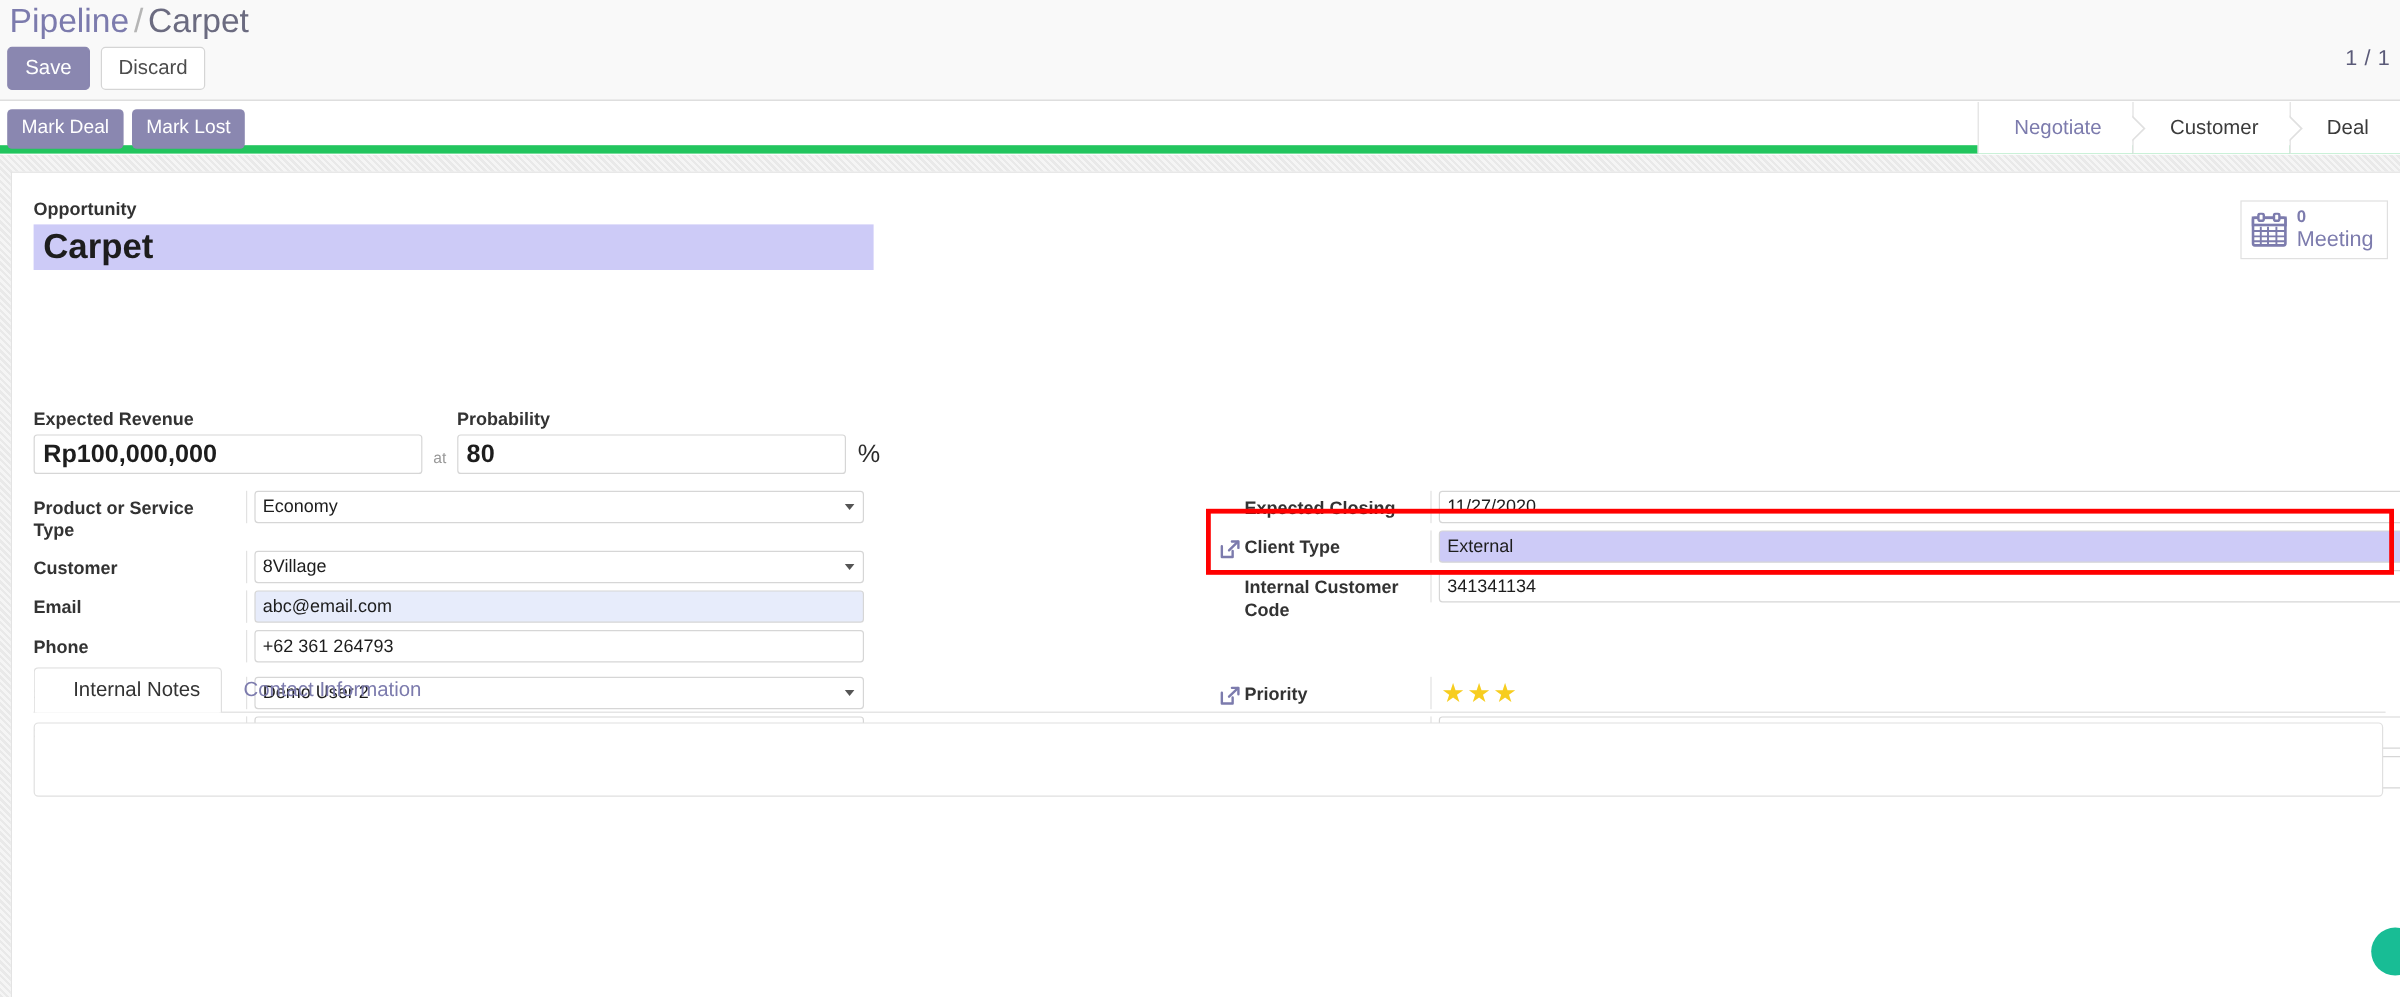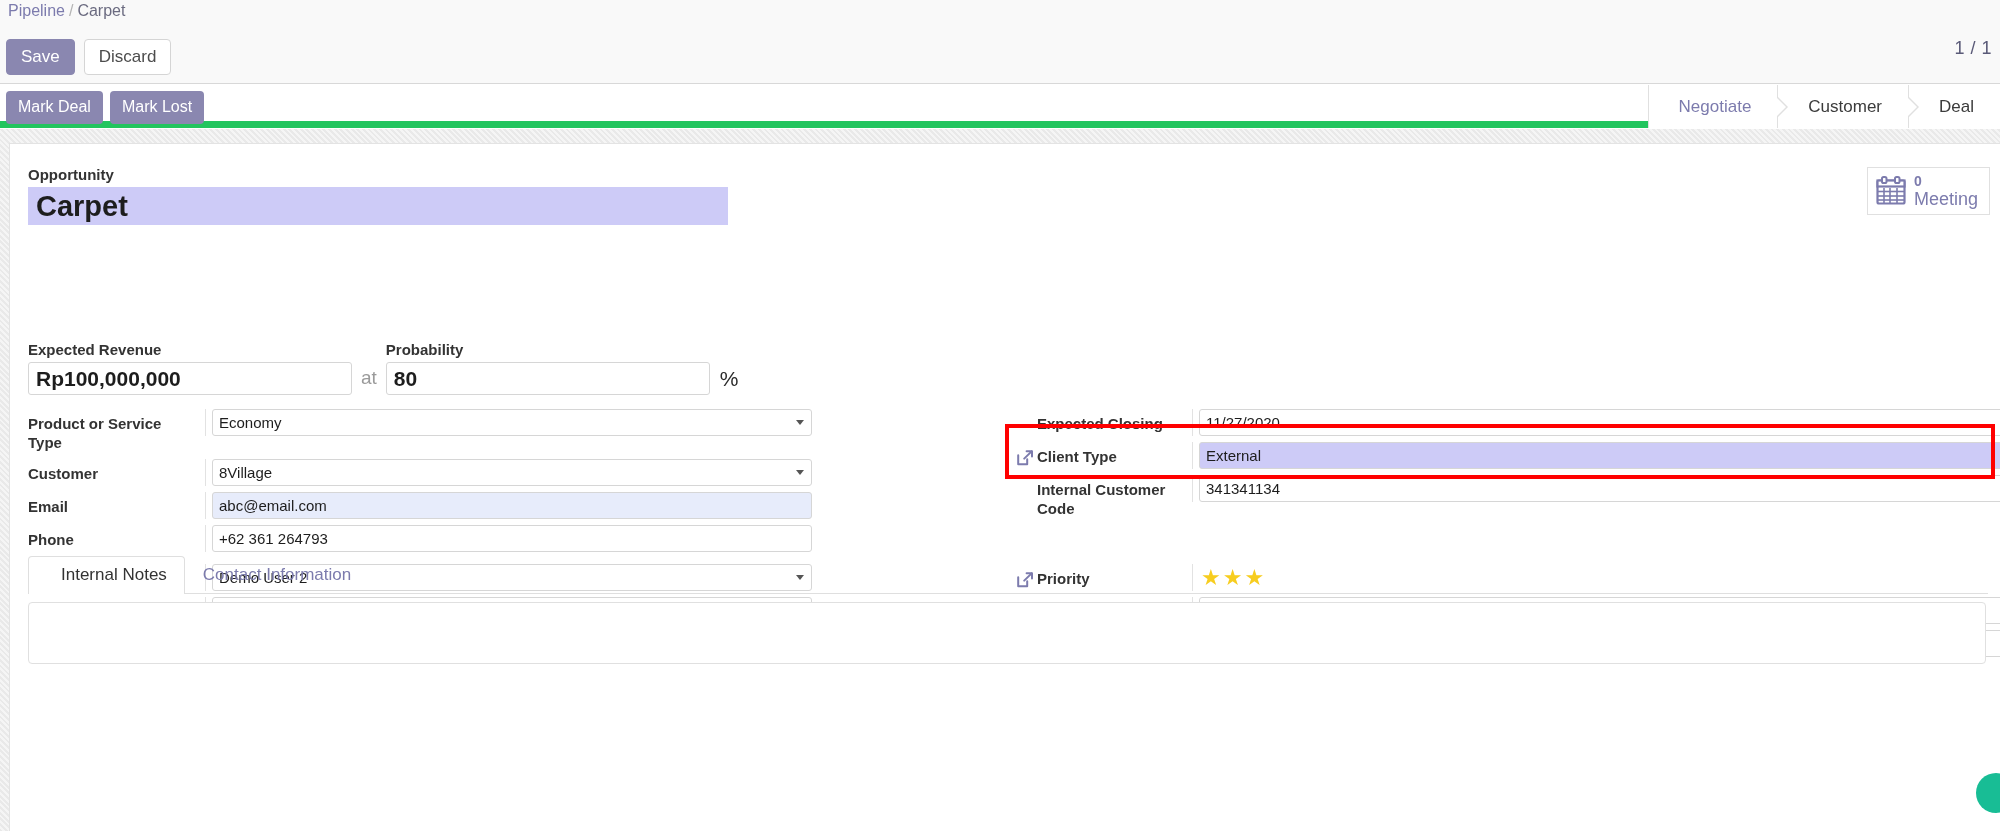--- a/index.html
+++ b/index.html
@@ -24,21 +24,21 @@
     position: absolute;
     left: 0; top: 0;
     width: 2000px;
     height: 84px;
     background: #f9f9f9;
     border-bottom: 1px solid #d8d8d8;
   }
   .breadcrumb {
     position: absolute;
     left: 8px; top: 2px;
-    font-size: 16px;
+    font-size: 28px;
     color: #8f8f8f;
     white-space: nowrap;
   }
   .breadcrumb .bc-link {
     color: #7c7bad;
     cursor: pointer;
   }
   .breadcrumb .bc-sep {
     color: #b5b5b5;
     margin: 0 4px;
@@ -248,21 +248,21 @@
     font-weight: bold;
     padding: 4px 7px;
   }
   .prob-inp {
     width: 324px; height: 33px;
     font-size: 21px;
     font-weight: bold;
     padding: 0 7px;
   }
   .at-word {
-    font-size: 19px;
+    font-size: 13px;
     color: #9a9a9a;
     margin: 0 9px 6px 9px;
   }
   .pct-word {
     font-size: 21px;
     color: #2b2b2b;
     margin: 0 0 4px 10px;
   }
 
   
@@ -311,21 +311,21 @@
     height: 27px;
     border: 1px solid #d6d6d6;
     border-radius: 3px;
     background: #ffffff;
     font-size: 15px;
     color: #1d1d1d;
     padding: 0 6px;
     font-family: "Liberation Sans", sans-serif;
     outline: none;
   }
-  .w600 { width: 600px; }
+  .w600 { width: 508px; }
   .txt.readonly-blue {
     background: #e7ecfb;
     border-color: #d6d6d6;
   }
 
   
   .ddl {
     position: relative;
     display: inline-block;
   }

